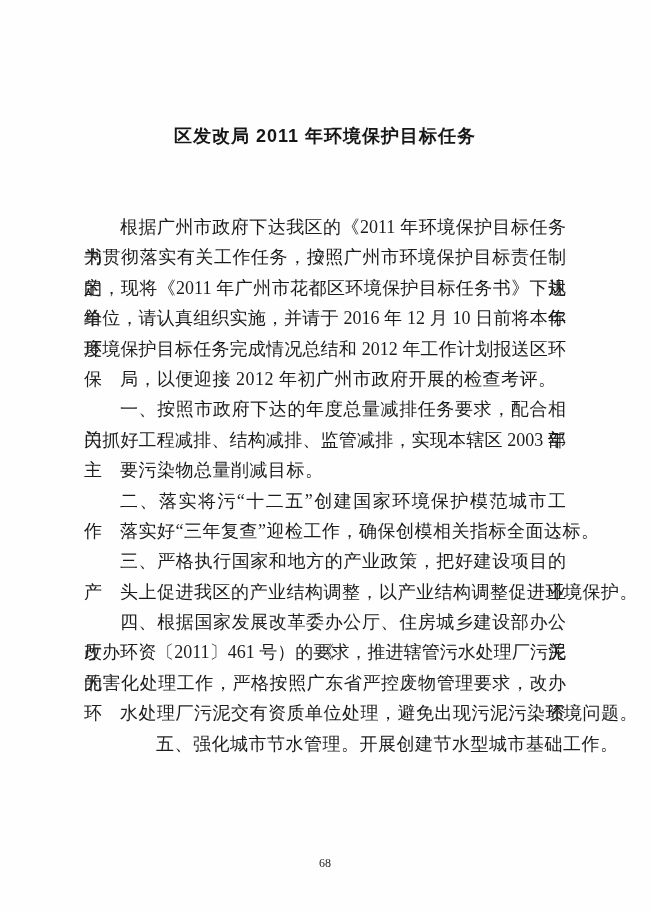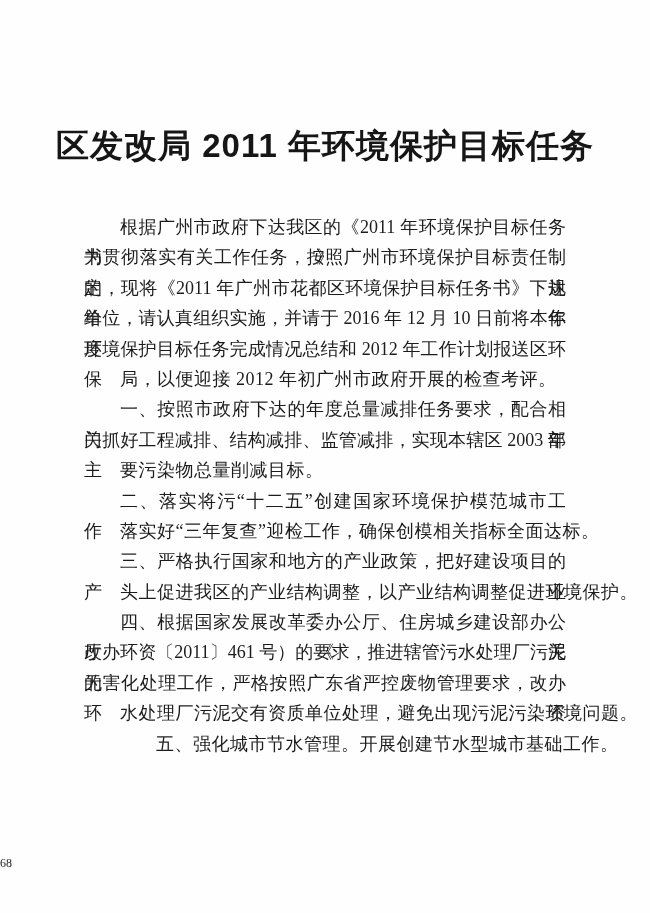--- a/index.html
+++ b/index.html
@@ -15,21 +15,21 @@
     overflow: hidden;
     font-family: "Liberation Serif", serif;
     color: #1c1c1c;
   }
   .doc-title {
     position: absolute;
     top: 124px;
     left: 0;
     width: 100%;
     text-align: center;
-    font-size: 33px;
+    font-size: 18px;
     font-weight: bold;
     letter-spacing: 1px;
     font-family: "Liberation Sans", sans-serif;
     color: #161616;
   }
   .doc-body {
     position: absolute;
     top: 212px;
     left: 84px;
     width: 482px;
@@ -54,20 +54,21 @@
     margin-left: 36px;
   }
   .line.first {
     text-indent: 2em;
   }
   .page-number {
     position: absolute;
     top: 856px;
     left: 0;
     width: 100%;
+    text-align: center;
     font-size: 12px;
     color: #222222;
     font-family: "Liberation Serif", serif;
   }
 </style>
 </head>
 <body>
 
 <div class="page">
   <div class="doc-title">区发改局 2011 年环境保护目标任务</div>

